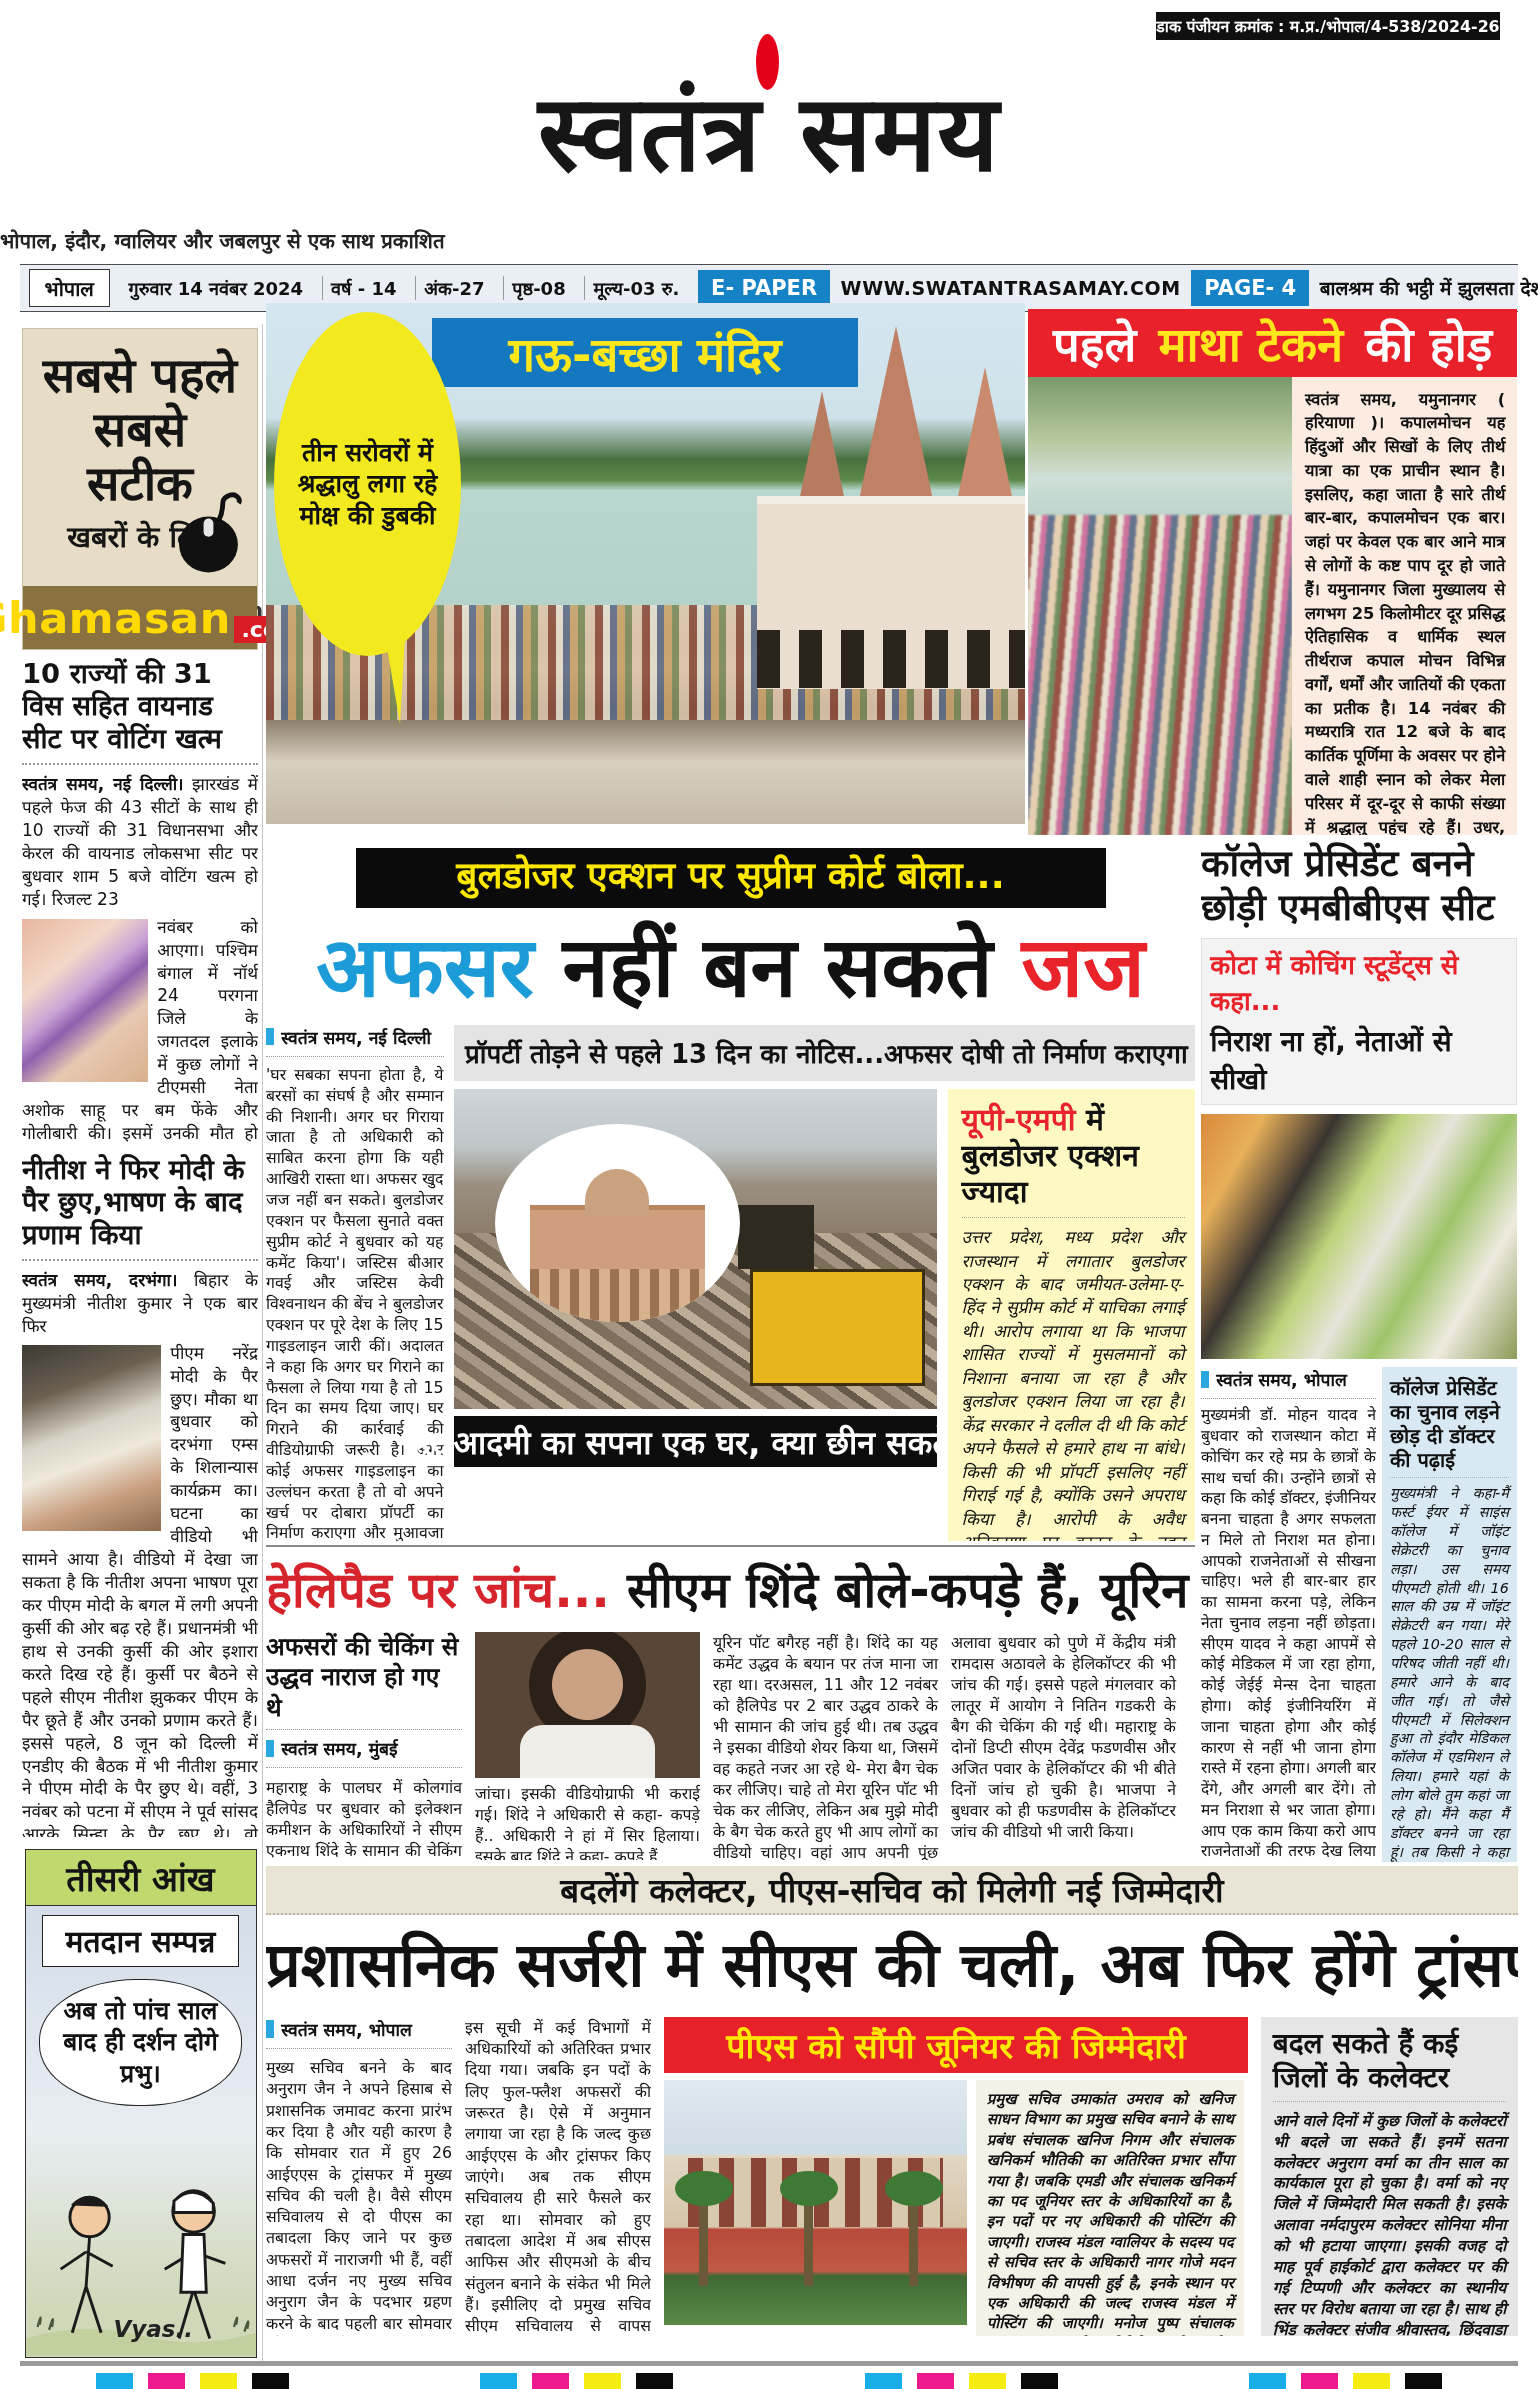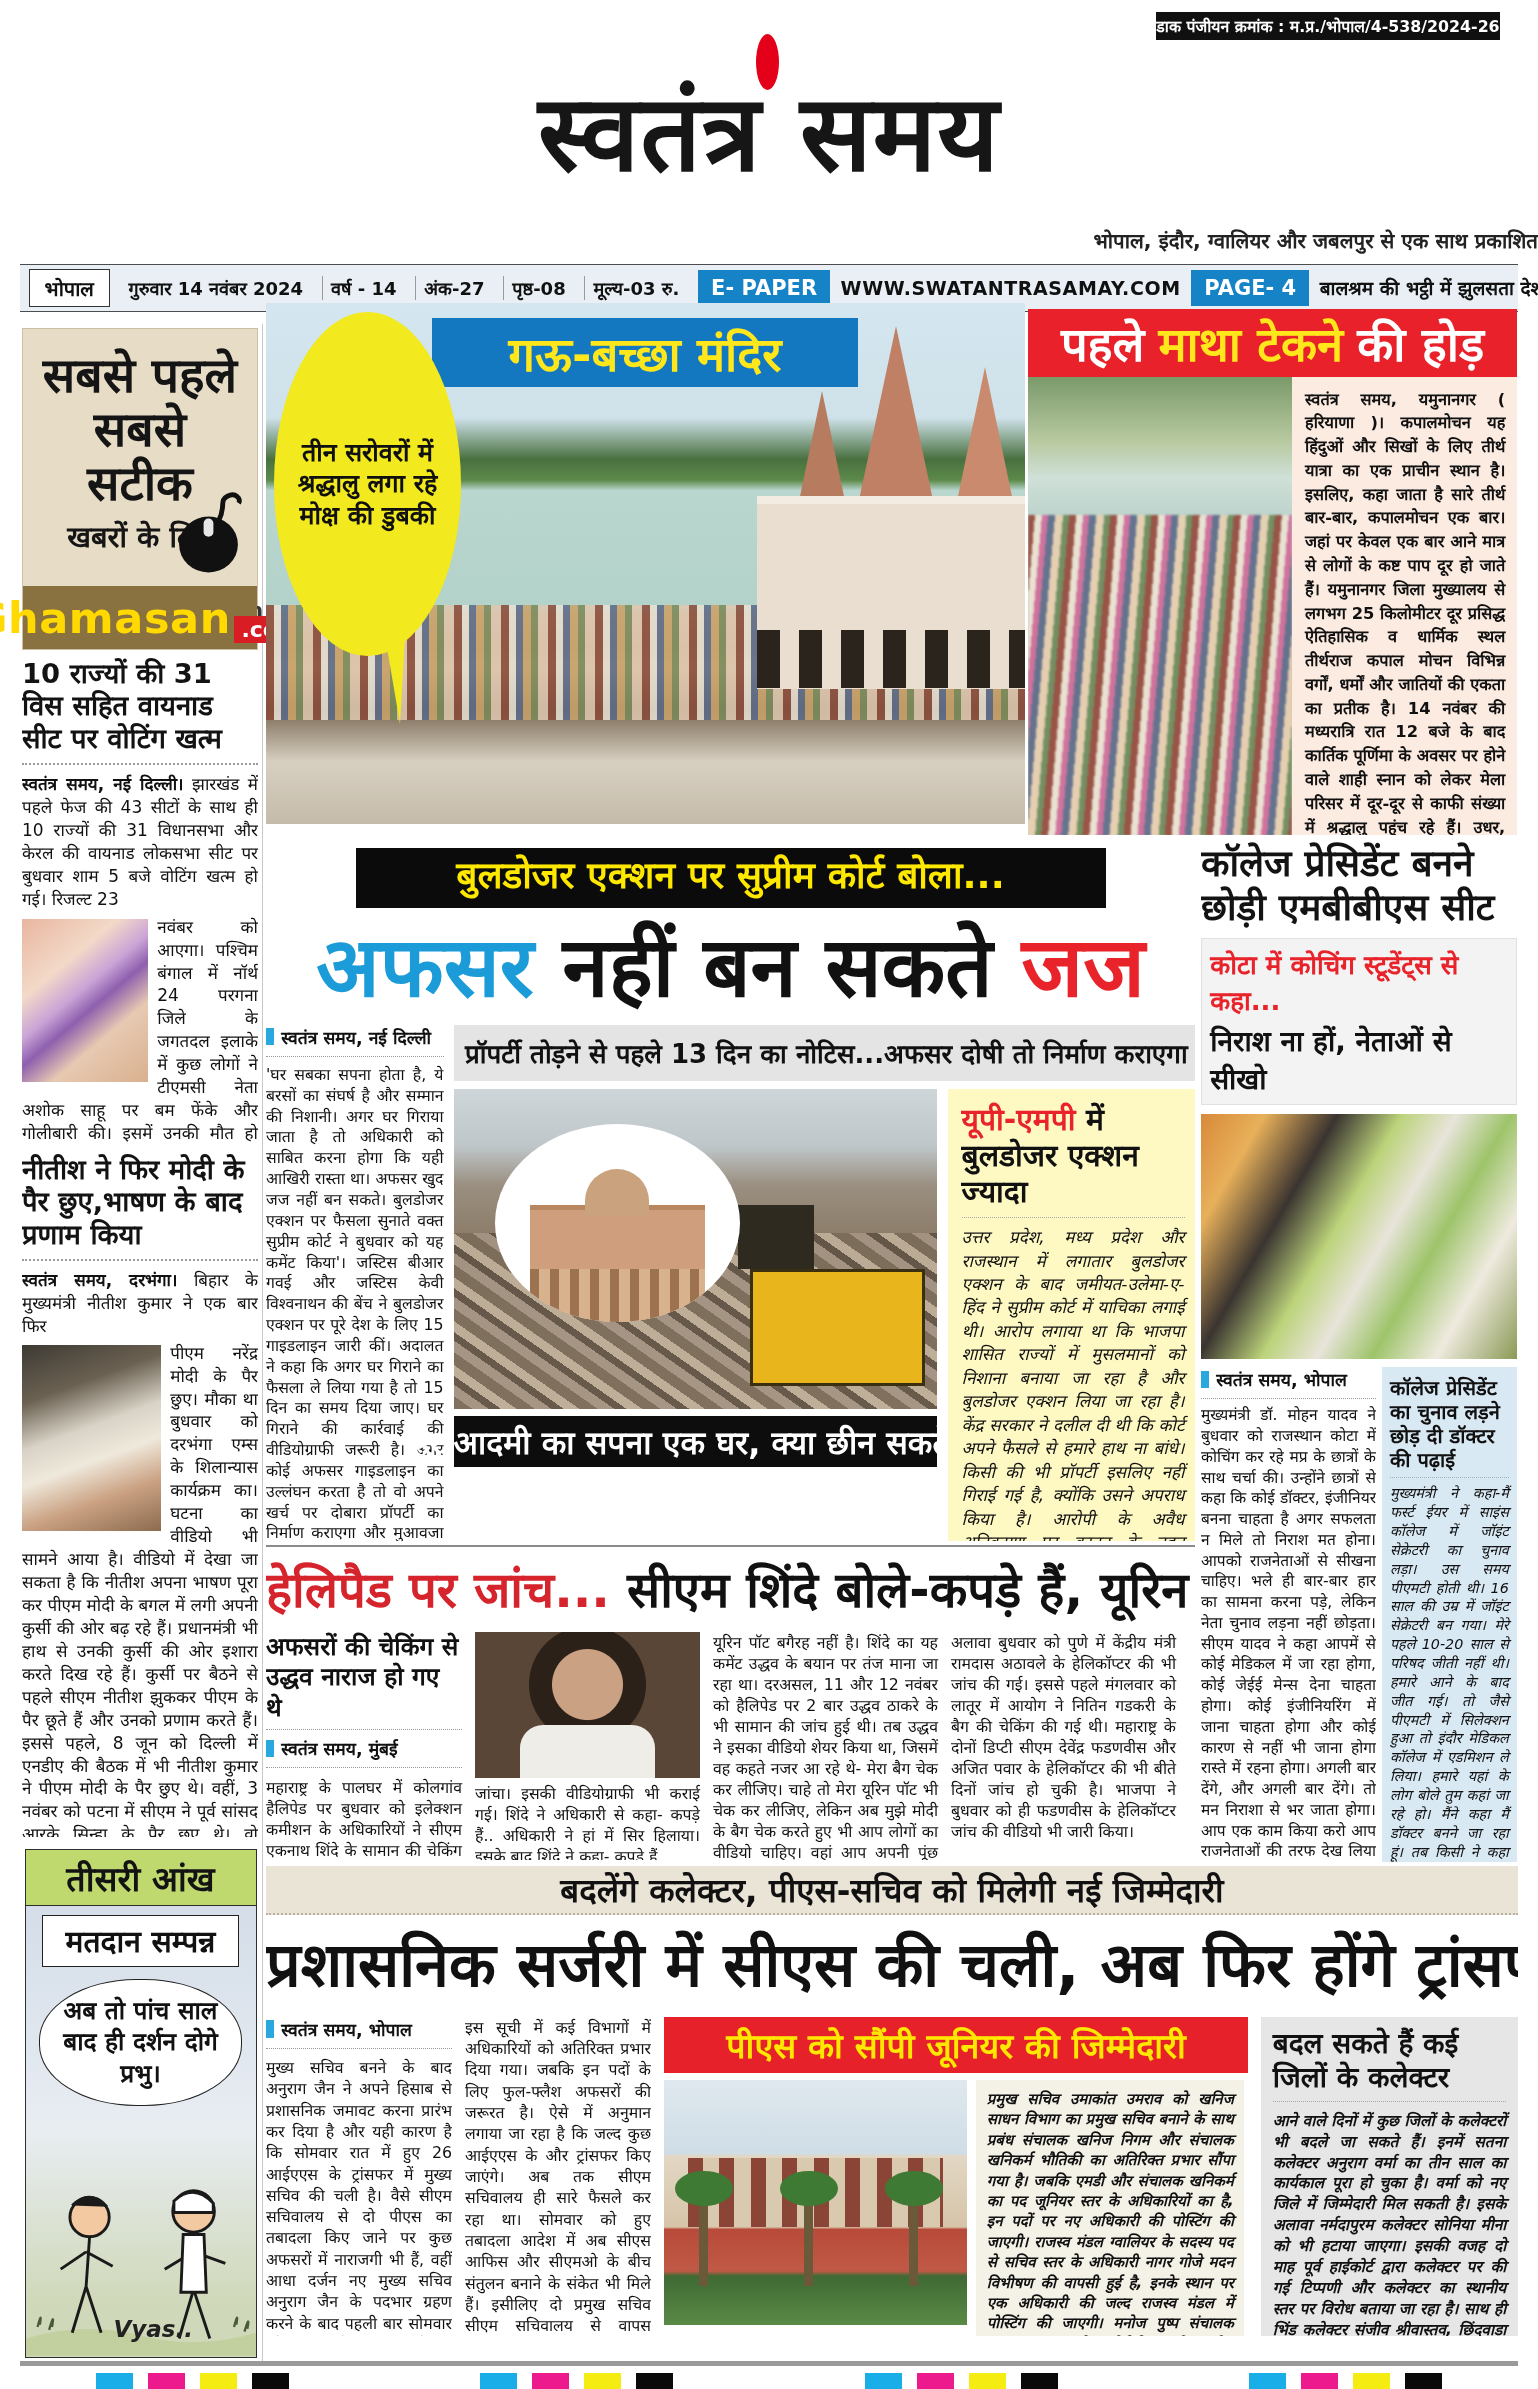--- a/index.html
+++ b/index.html
@@ -9,21 +9,21 @@
   .abs{position:absolute;}
   .jc{text-align:justify;}
   .hidden-overflow{overflow:hidden;}
 
   
   .postal{left:1156px;top:11.7px;width:344px;height:28px;background:#101010;color:#fff;
           font-size:15.8px;font-weight:bold;display:flex;align-items:center;justify-content:center;}
   .mast-dot{left:756px;top:34px;width:23px;height:56px;background:#e50019;border-radius:50%;}
   .masthead{left:0;top:76px;width:1538px;text-align:center;font-size:106px;font-weight:bold;
             letter-spacing:1.2px;color:#161616;line-height:1.1;}
-  .tagline{left:0;top:226px;width:1538px;text-align:right;font-size:20.4px;font-weight:bold;color:#222;}
+  .tagline{left:0;top:226px;width:1538px;text-align:left;font-size:20.4px;font-weight:bold;color:#222;}
   .infobar{left:20.4px;top:264px;width:1498px;height:48px;background:#e9eff5;
            border-top:1.8px solid #4c4c4c;border-bottom:1.8px solid #4c4c4c;
            display:flex;align-items:center;gap:10.5px;padding:0 8.2px;font-size:18px;font-weight:bold;}
   .city-box{background:#fff;border:1.2px solid #333;padding:4.7px 15px;font-size:20px;}
   .ib-item{padding:0 8.2px;border-left:1.2px solid #9a9a9a;white-space:nowrap;}
   .ib-first{border-left:none;}
   .btn-blue{background:#1583c6;color:#fff;padding:5.8px 13px;font-size:21px;white-space:nowrap;}
   .website{font-size:19px;letter-spacing:0.6px;white-space:nowrap;}
   .ticker{font-size:19px;white-space:nowrap;}
 
@@ -78,21 +78,21 @@
   .photo-banner{left:432px;top:318px;width:426px;height:69px;background:#1478c0;
      display:flex;align-items:center;justify-content:center;}
   .photo-banner span{color:#ffe71c;font-size:47px;font-weight:bold;}
   .bubble{left:274px;top:312px;width:187px;height:344px;background:#f2e91e;border-radius:50%;
      display:flex;align-items:center;justify-content:center;text-align:center;
      font-size:25px;font-weight:bold;line-height:1.25;padding:17.5px;color:#101010;}
   .bubble-tail{left:385px;top:636px;width:0;height:0;border-left:15px solid transparent;
      border-right:5.8px solid transparent;border-top:88px solid #f2e91e;}
 
   .temple-art{left:1028px;top:309px;width:489px;height:526px;background:#fcebe1;}
-  .red-banner{height:68px;background:#e8212a;display:flex;align-items:center;justify-content:center;gap:14px;
+  .red-banner{height:68px;background:#e8212a;display:flex;align-items:center;justify-content:center;gap:22px;
       font-size:47px;font-weight:bold;color:#fff;white-space:nowrap;}
   .red-banner .yl{color:#ffe71c;}
   .temple-flex{display:flex;height:459px;}
   .ph-mela{width:264px;height:100%;flex-shrink:0;background:
      linear-gradient(#7a9a6a 0%,#94b07e 12%,#d8cfc0 18%,#a8c4bc 26%,
      repeating-linear-gradient(90deg,#b05a4a 0 5.8px,#e8e0d0 5.8px 11.7px,#6a7a9a 11.7px 17.5px) 30%,#cfc6b6 100%);
      background:linear-gradient(#7a9a6a,#b8c9a0 14%,#cfe0d8 22%,#bdd4cc 30%,#d6cec0 38%,#c9c0ae 60%,#d8d2c4 100%);position:relative;overflow:hidden;}
   .mela-crowd{position:absolute;left:0;top:30%;width:100%;height:70%;
      background:repeating-linear-gradient(95deg,#94483a 0 7px,#ece4d4 7px 14px,#d06a9a 14px 20px,#5a6a8a 20px 27px,#e8d0b0 27px 35px,#6a8a5a 35px 41px);
      filter:blur(0.9px);opacity:.9;}

